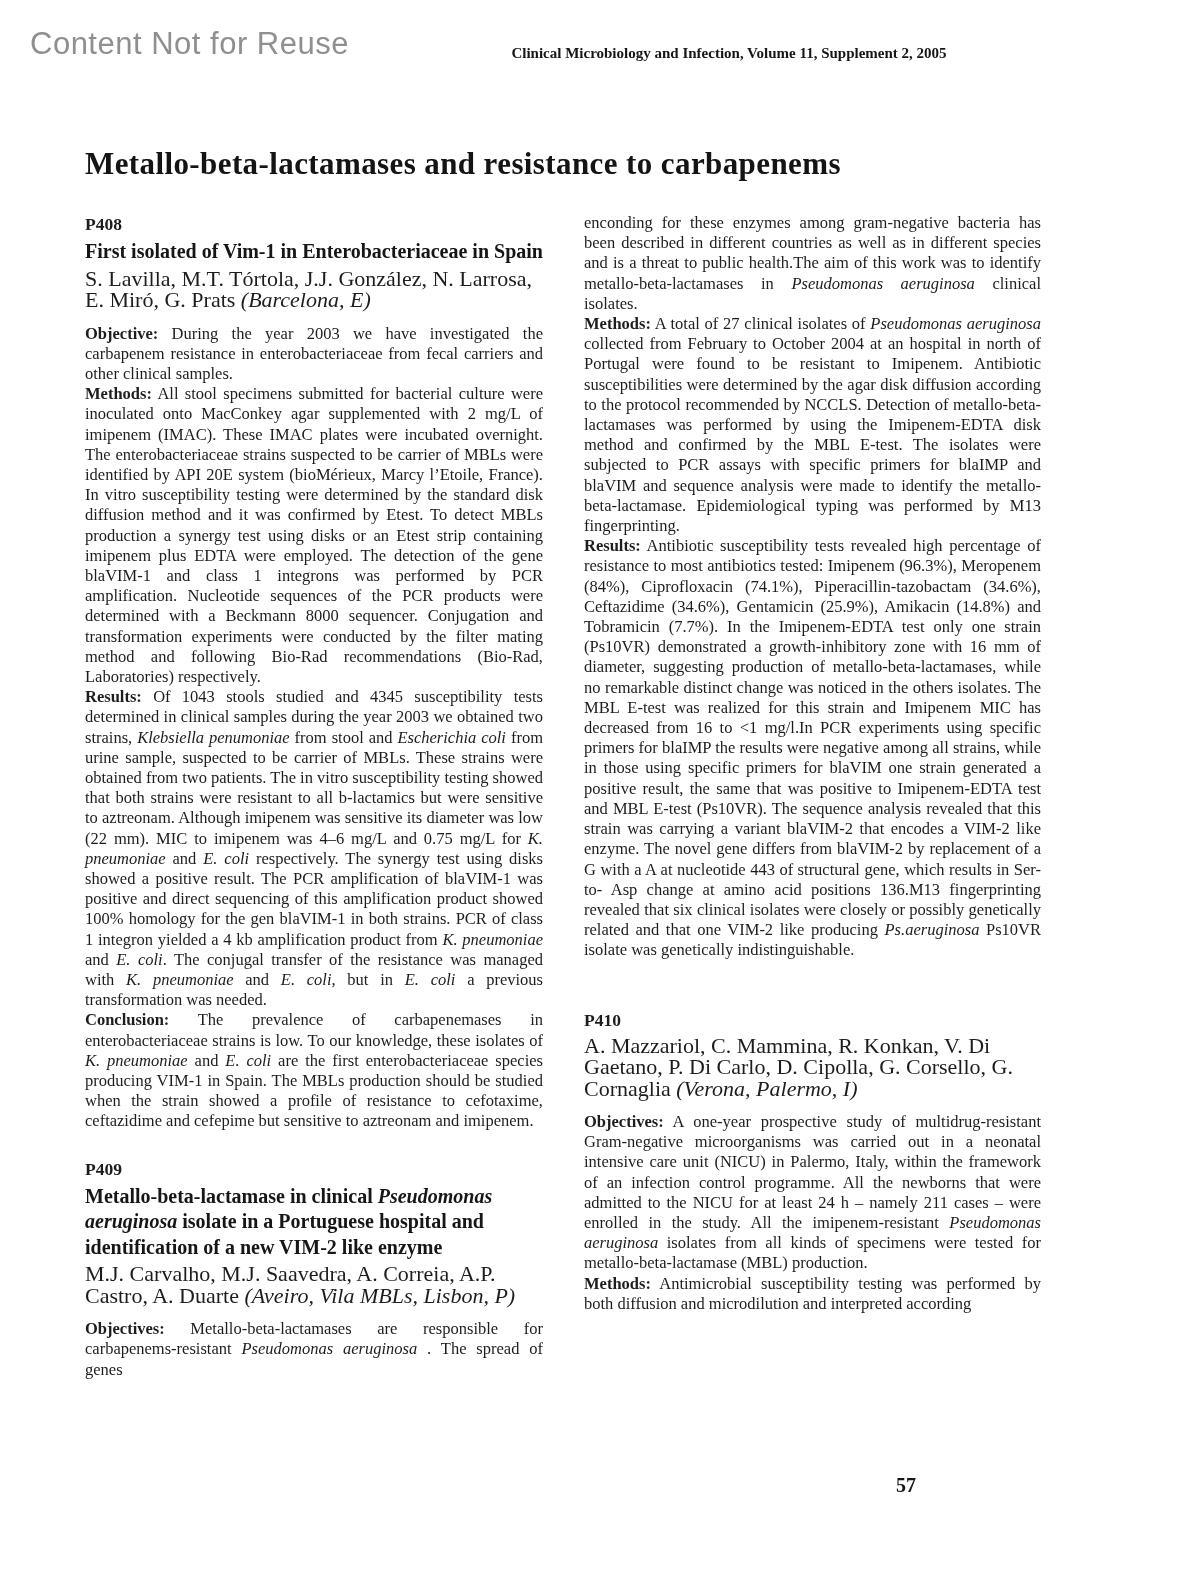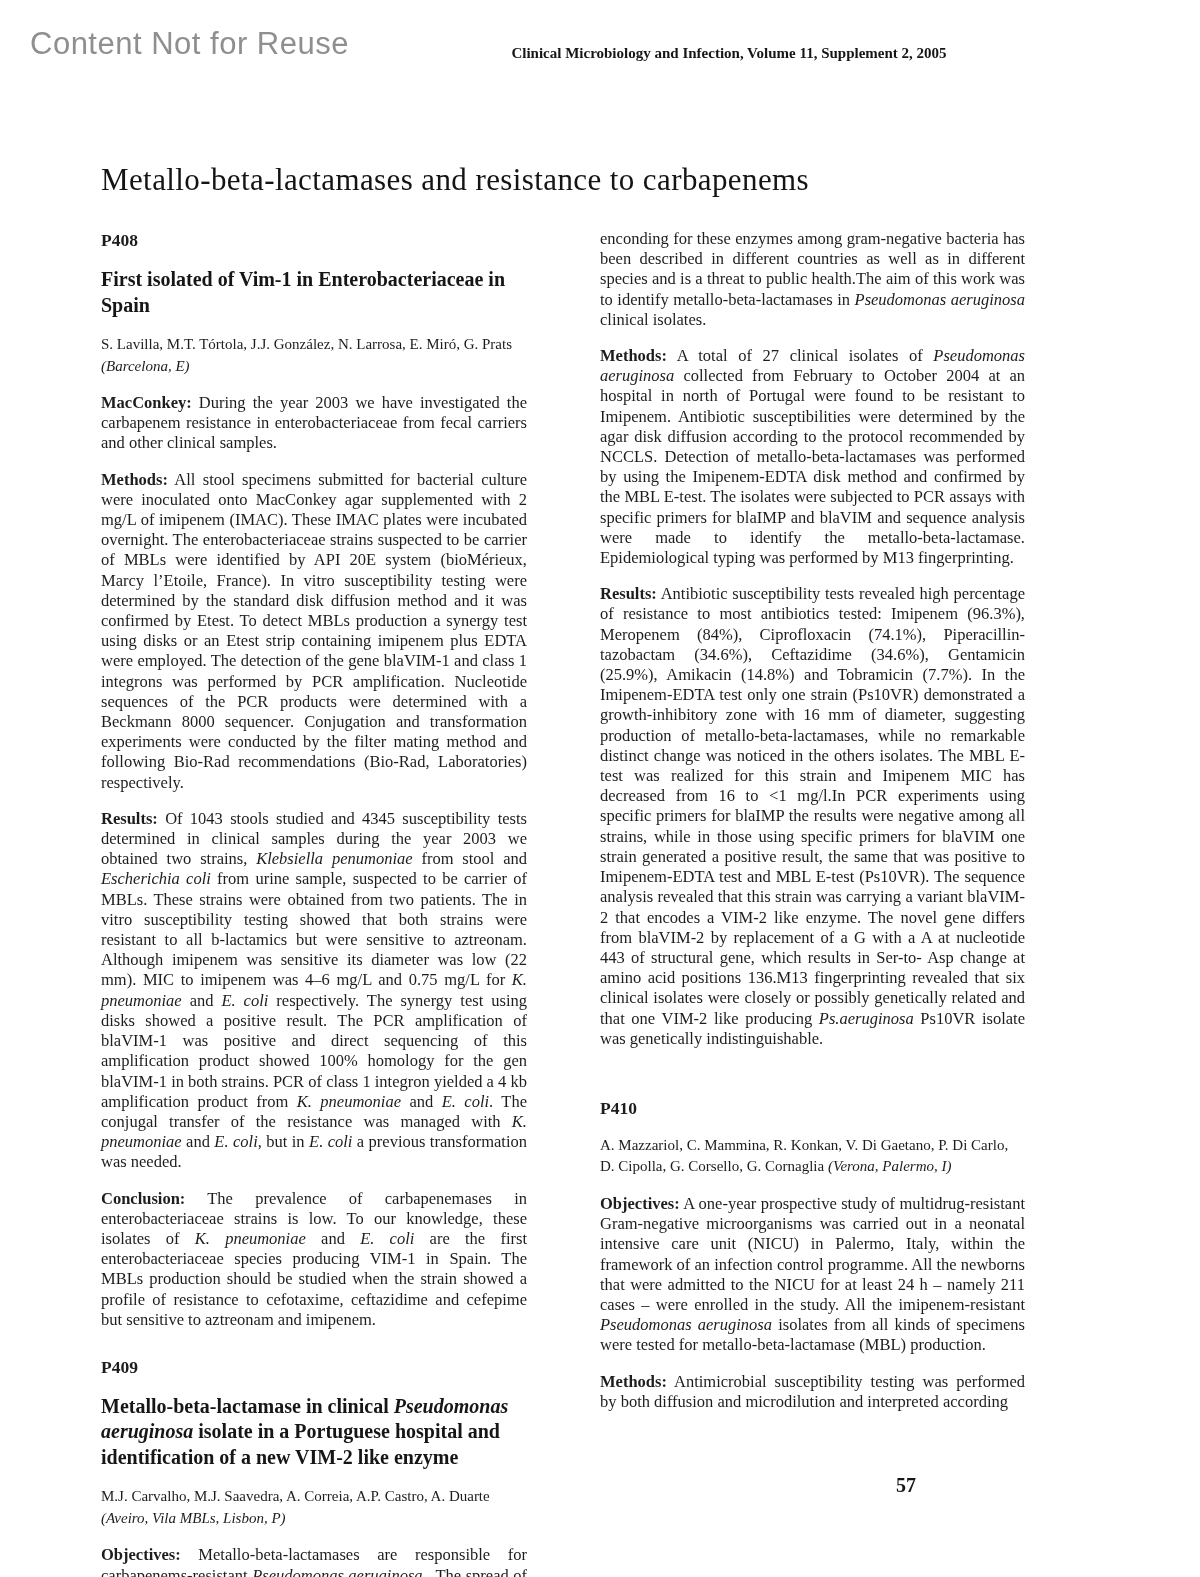--- a/index.html
+++ b/index.html
@@ -47,38 +47,38 @@
     position: absolute;
     left: 85px;
     top: 213px;
     width: 956px;
     display: flex;
     gap: 41px;
   }
   .col { width: 458px; }
   .col-right { width: 457px; }
 
-  .block { margin: 16px; }
+  .block { margin: 0; }
   .block-id {
     font-size: 17.5px;
     font-weight: bold;
     line-height: 22px;
     margin-bottom: 4px;
   }
   .col-left .block-id:not(:first-child) { margin-top: 26px; }
   .col-right .block-id:not(:first-child) { margin-top: 48px; }
   .block-title {
     font-size: 20px;
     font-weight: bold;
     line-height: 25.5px;
     margin-bottom: 3px;
     color: #161616;
   }
   .block-authors {
-    font-size: 15px;
+    font-size: 22px;
     line-height: 21.5px;
     margin-bottom: 13px;
   }
   .block-para {
     font-size: 16.5px;
     line-height: 20.2px;
     text-align: justify;
   }
   .run-b { font-weight: bold; }
   .run-i { font-style: italic; }
@@ -92,28 +92,28 @@
     font-weight: bold;
     color: #161616;
   }
 </style>
 </head>
 <body>
 
 <div class="page">
   <div class="watermark">Content Not for Reuse</div>
   <div class="journal-header">Clinical Microbiology and Infection, Volume 11, Supplement 2, 2005</div>
-  <h1 class="page-title" style="margin:16px; font-weight:400;">Metallo-beta-lactamases and resistance to carbapenems</h1>
+  <h1 class="page-title" style="margin:0; font-weight:700;">Metallo-beta-lactamases and resistance to carbapenems</h1>
 
   <div class="columns">
     <div class="col col-left">
         <div class="block block-id"><span class="run-b">P408</span></div>
         <div class="block block-title"><span class="run-b">First isolated of Vim-1 in Enterobacteriaceae in Spain</span></div>
         <div class="block block-authors"><span>S. Lavilla, M.T. Tórtola, J.J. González, N. Larrosa, E. Miró, G. Prats </span><span class="run-i">(Barcelona, E)</span></div>
-        <div class="block block-para"><span class="run-b">MacConkey:</span><span> During the year 2003 we have investigated the carbapenem resistance in enterobacteriaceae from fecal carriers and other clinical samples.</span></div>
+        <div class="block block-para"><span class="run-b">Objective:</span><span> During the year 2003 we have investigated the carbapenem resistance in enterobacteriaceae from fecal carriers and other clinical samples.</span></div>
         <div class="block block-para"><span class="run-b">Methods:</span><span> All stool specimens submitted for bacterial culture were inoculated onto MacConkey agar supplemented with 2 mg/L of imipenem (IMAC). These IMAC plates were incubated overnight. The enterobacteriaceae strains suspected to be carrier of MBLs were identified by API 20E system (bioMérieux, Marcy l’Etoile, France). In vitro susceptibility testing were determined by the standard disk diffusion method and it was confirmed by Etest. To detect MBLs production a synergy test using disks or an Etest strip containing imipenem plus EDTA were employed. The detection of the gene blaVIM-1 and class 1 integrons was performed by PCR amplification. Nucleotide sequences of the PCR products were determined with a Beckmann 8000 sequencer. Conjugation and transformation experiments were conducted by the filter mating method and following Bio-Rad recommendations (Bio-Rad, Laboratories) respectively.</span></div>
         <div class="block block-para"><span class="run-b">Results:</span><span> Of 1043 stools studied and 4345 susceptibility tests determined in clinical samples during the year 2003 we obtained two strains, </span><span class="run-i">Klebsiella penumoniae</span><span> from stool and </span><span class="run-i">Escherichia coli</span><span> from urine sample, suspected to be carrier of MBLs. These strains were obtained from two patients. The in vitro susceptibility testing showed that both strains were resistant to all b-lactamics but were sensitive to aztreonam. Although imipenem was sensitive its diameter was low (22 mm). MIC to imipenem was 4–6 mg/L and 0.75 mg/L for </span><span class="run-i">K. pneumoniae</span><span> and </span><span class="run-i">E. coli</span><span> respectively. The synergy test using disks showed a positive result. The PCR amplification of blaVIM-1 was positive and direct sequencing of this amplification product showed 100% homology for the gen blaVIM-1 in both strains. PCR of class 1 integron yielded a 4 kb amplification product from </span><span class="run-i">K. pneumoniae</span><span> and </span><span class="run-i">E. coli</span><span>. The conjugal transfer of the resistance was managed with </span><span class="run-i">K. pneumoniae</span><span> and </span><span class="run-i">E. coli</span><span>, but in </span><span class="run-i">E. coli</span><span> a previous transformation was needed.</span></div>
         <div class="block block-para"><span class="run-b">Conclusion:</span><span> The prevalence of carbapenemases in enterobacteriaceae strains is low. To our knowledge, these isolates of </span><span class="run-i">K. pneumoniae</span><span> and </span><span class="run-i">E. coli</span><span> are the first enterobacteriaceae species producing VIM-1 in Spain. The MBLs production should be studied when the strain showed a profile of resistance to cefotaxime, ceftazidime and cefepime but sensitive to aztreonam and imipenem.</span></div>
         <div class="block block-id"><span class="run-b">P409</span></div>
         <div class="block block-title"><span class="run-b">Metallo-beta-lactamase in clinical </span><span class="run-bi">Pseudomonas aeruginosa</span><span class="run-b"> isolate in a Portuguese hospital and identification of a new VIM-2 like enzyme</span></div>
         <div class="block block-authors"><span>M.J. Carvalho, M.J. Saavedra, A. Correia, A.P. Castro, A. Duarte </span><span class="run-i">(Aveiro, Vila MBLs, Lisbon, P)</span></div>
         <div class="block block-para"><span class="run-b">Objectives:</span><span> Metallo-beta-lactamases are responsible for carbapenems-resistant </span><span class="run-i">Pseudomonas aeruginosa</span><span> . The spread of genes</span></div>
       </div>
     <div class="col col-right">
         <div class="block block-para"><span>enconding for these enzymes among gram-negative bacteria has been described in different countries as well as in different species and is a threat to public health.The aim of this work was to identify metallo-beta-lactamases in </span><span class="run-i">Pseudomonas aeruginosa</span><span> clinical isolates.</span></div>

